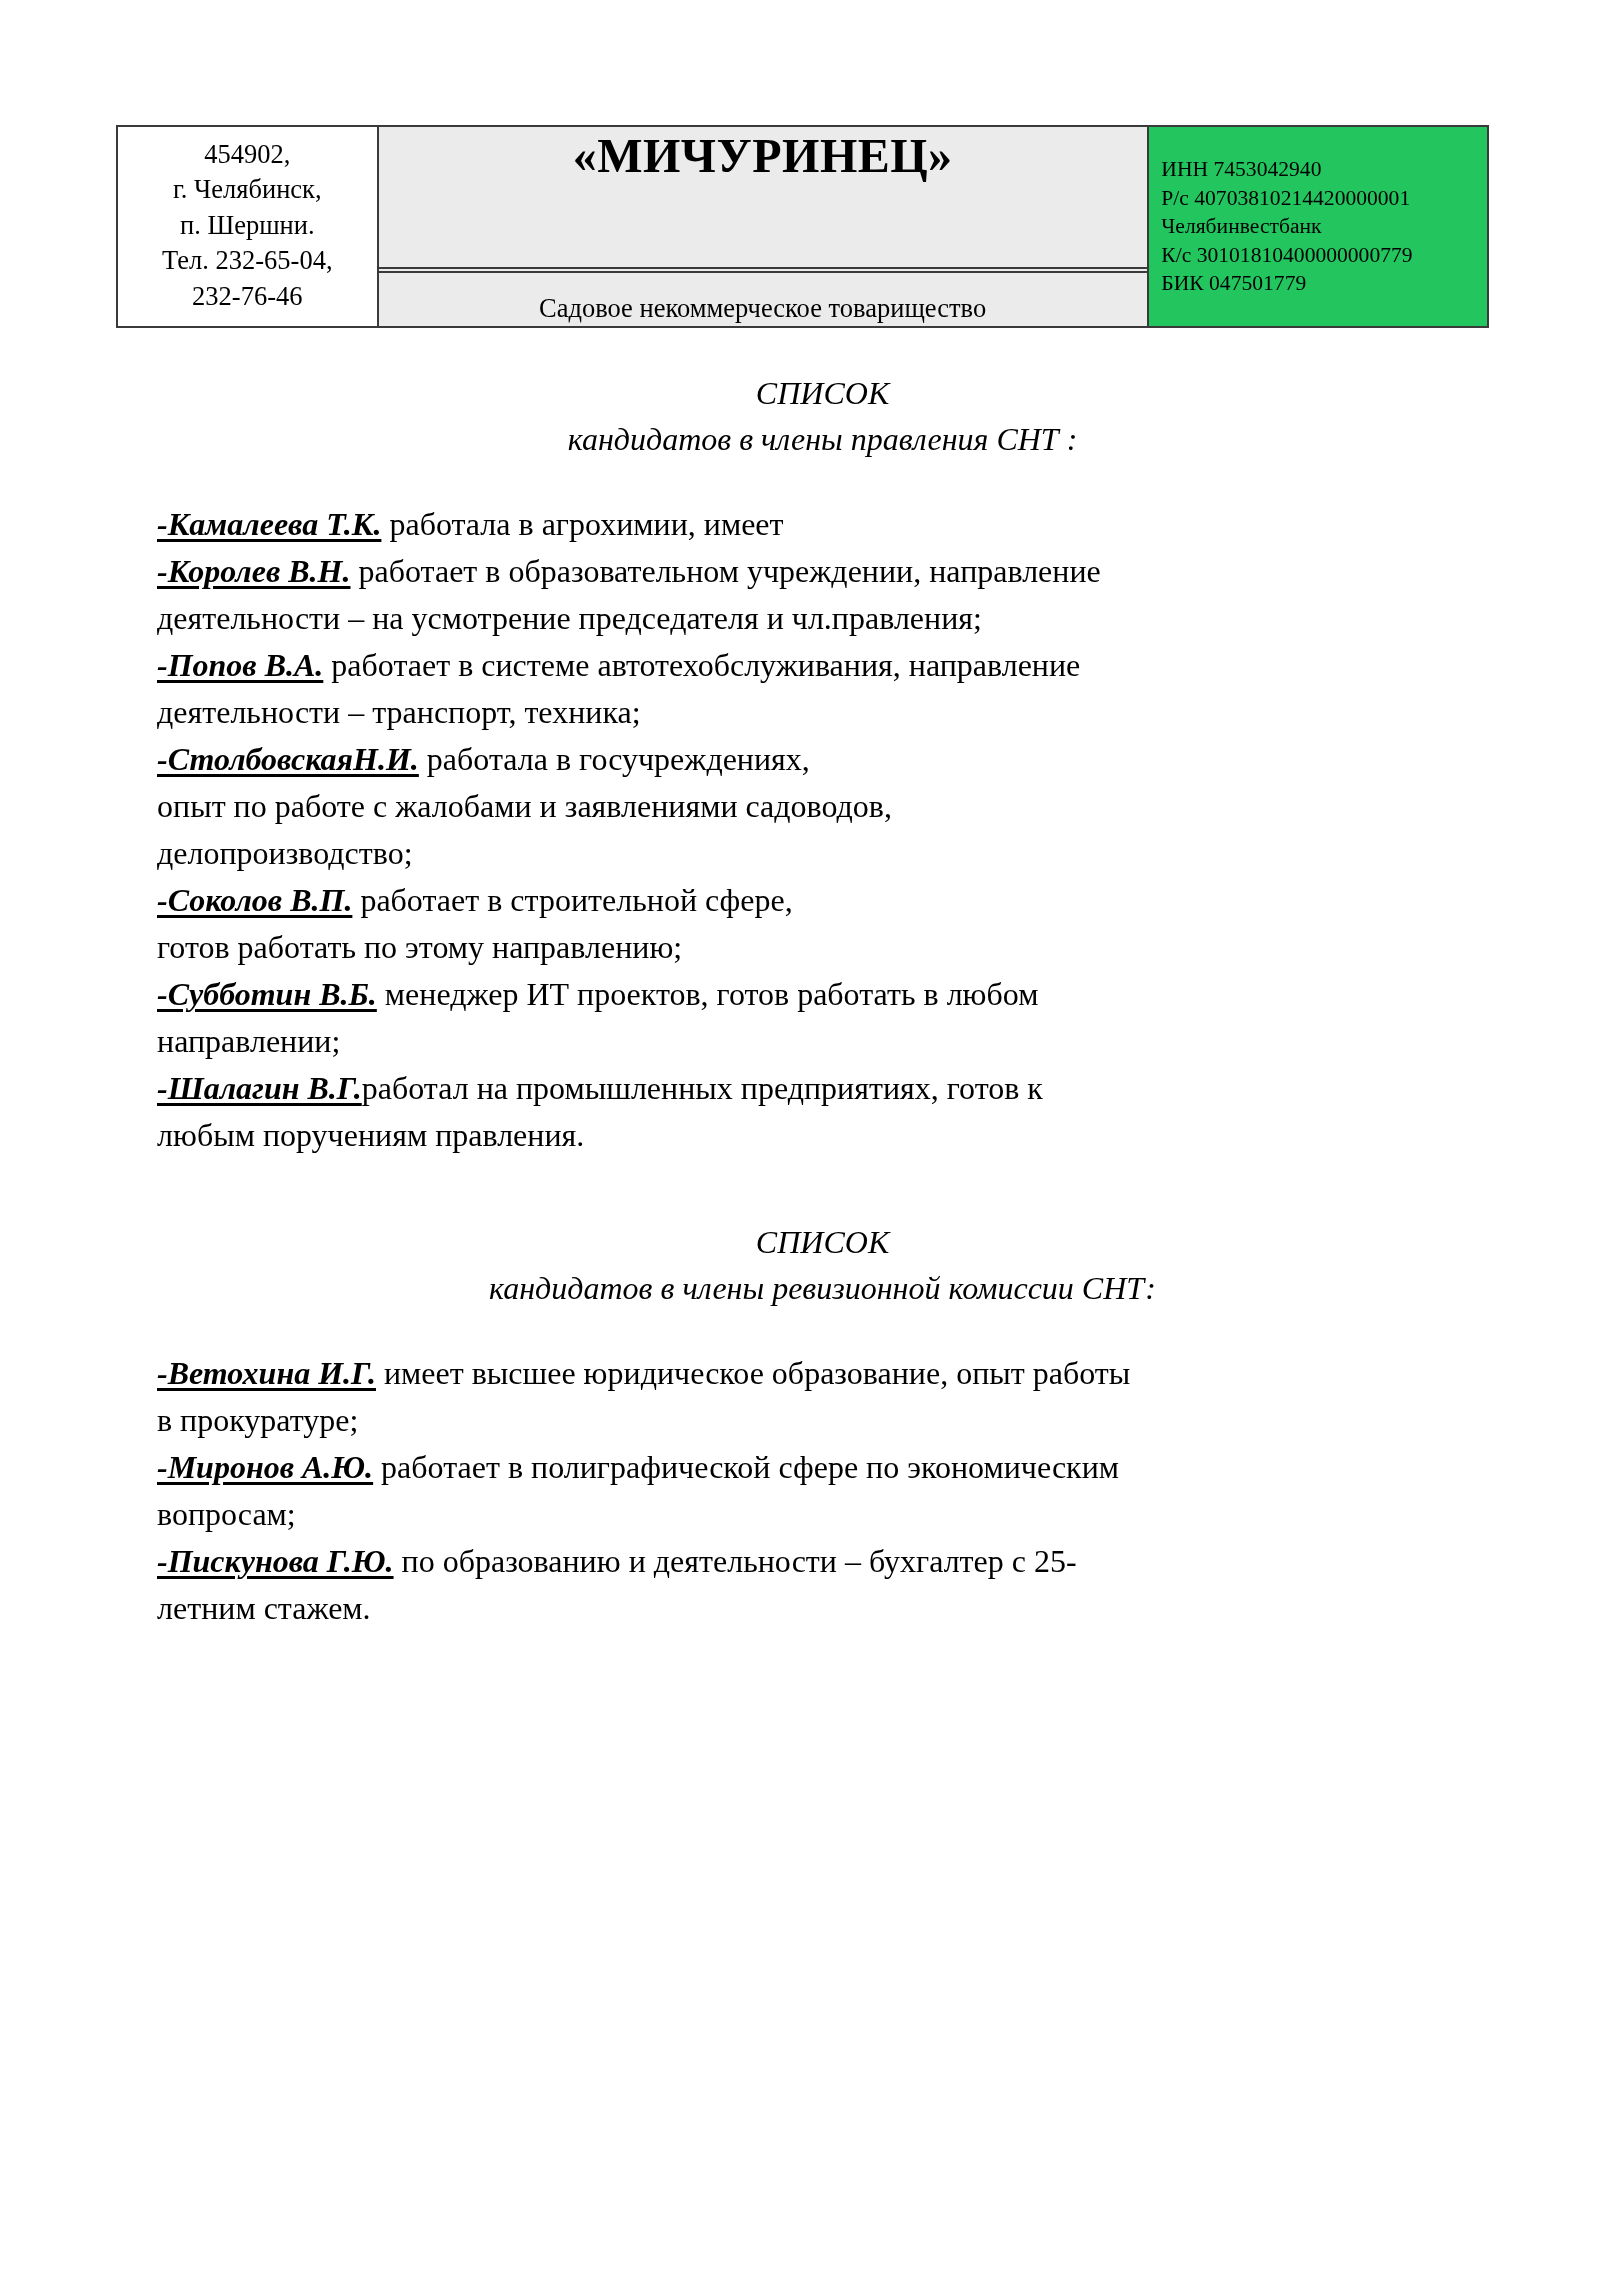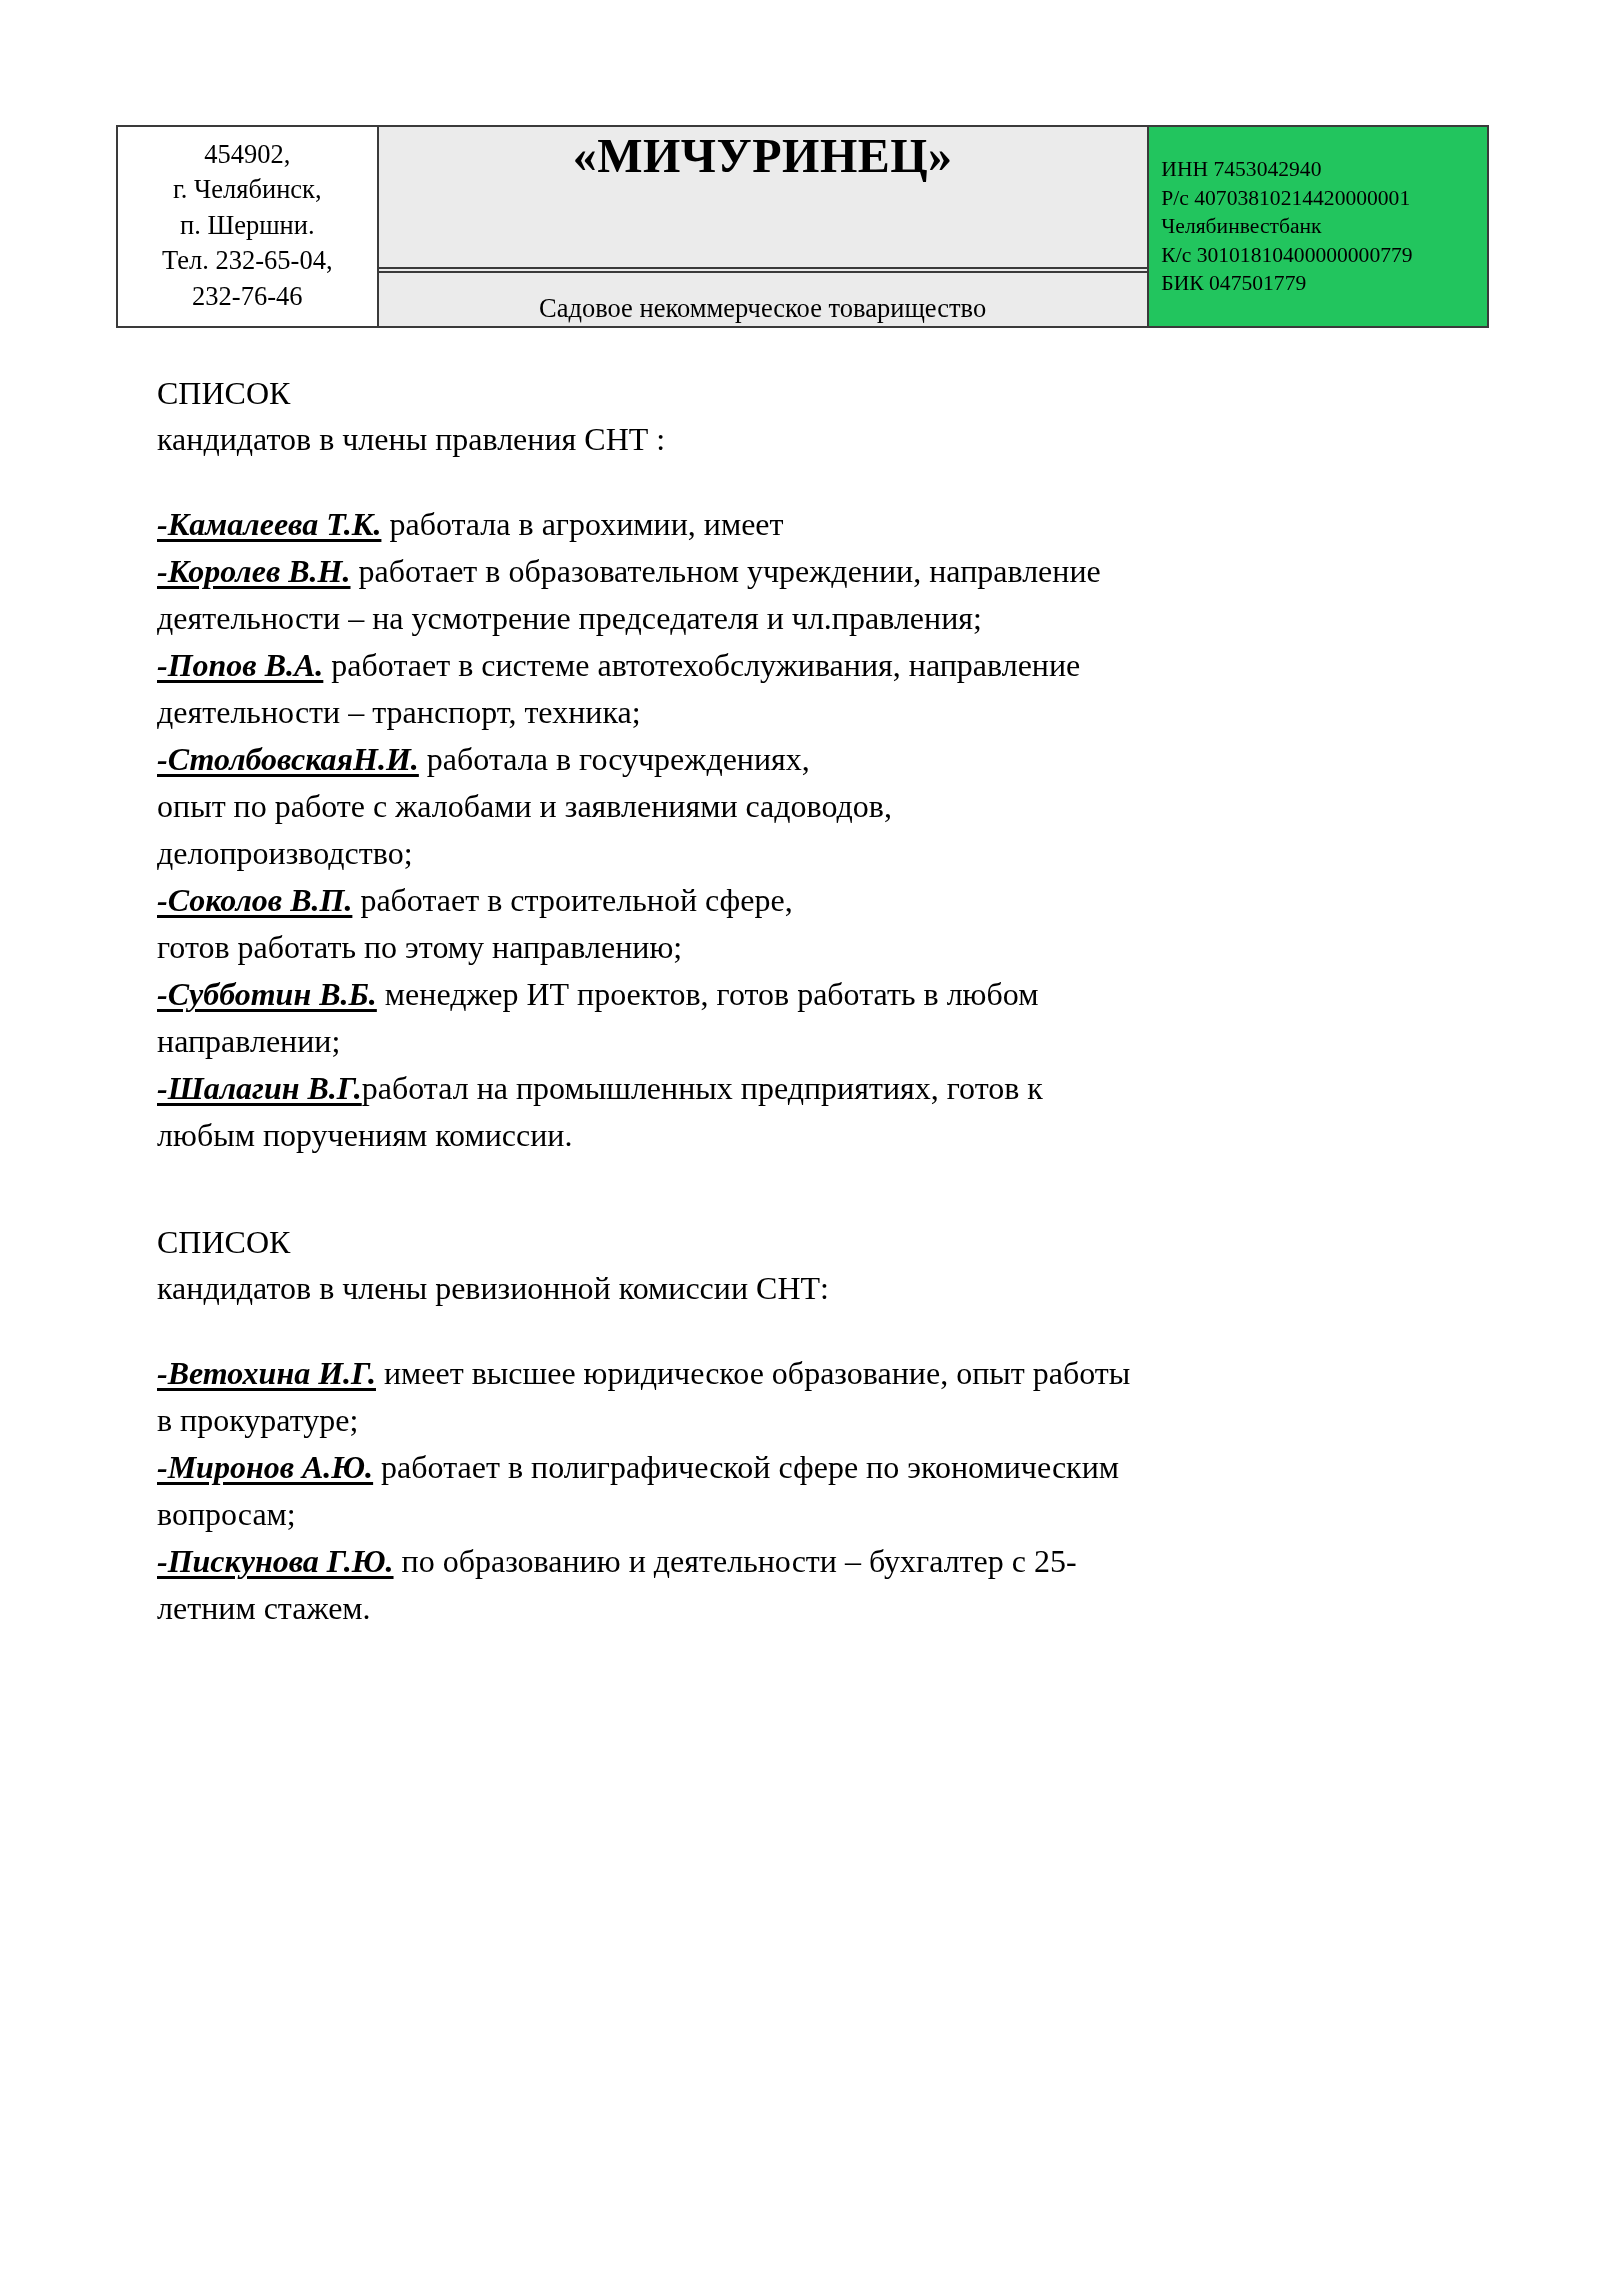--- a/index.html
+++ b/index.html
@@ -87,23 +87,24 @@
     padding: 9.8px 5.9px 9.8px 12.7px !important;
     vertical-align: top;
   }
   .lh-right .lh-line { display: block; white-space: nowrap; }
 
   
   .body-block {
     margin-top: 43px;
   }
   .section-title {
-    text-align: left;
+    text-align: center;
     font-size: 32px;
     line-height: 1.42;
+    font-style: italic;
   }
   .section-title .title-main { display: block; }
   .section-title .title-sub  { display: block; }
 
   .list {
     margin-top: 39px;
   }
   .list-line {
     font-size: 32px;
     line-height: 1.47;
@@ -190,21 +191,21 @@
           <div class="list-line">готов работать по этому направлению;</div>
         </div>
 
         <div>
           <div class="list-line"><span class="nm">-Субботин В.Б.</span><span> менеджер ИТ проектов, готов работать в любом</span></div>
           <div class="list-line">направлении;</div>
         </div>
 
         <div>
           <div class="list-line"><span class="nm">-Шалагин В.Г.</span><span>работал на промышленных предприятиях, готов к</span></div>
-          <div class="list-line">любым поручениям комиссии.</div>
+          <div class="list-line">любым поручениям правления.</div>
         </div>
 
       </div>
     </div>
 
     <div class="gap-lg"></div>
 
     <div>
       <div class="section-title">
         <span class="title-main">СПИСОК</span>

